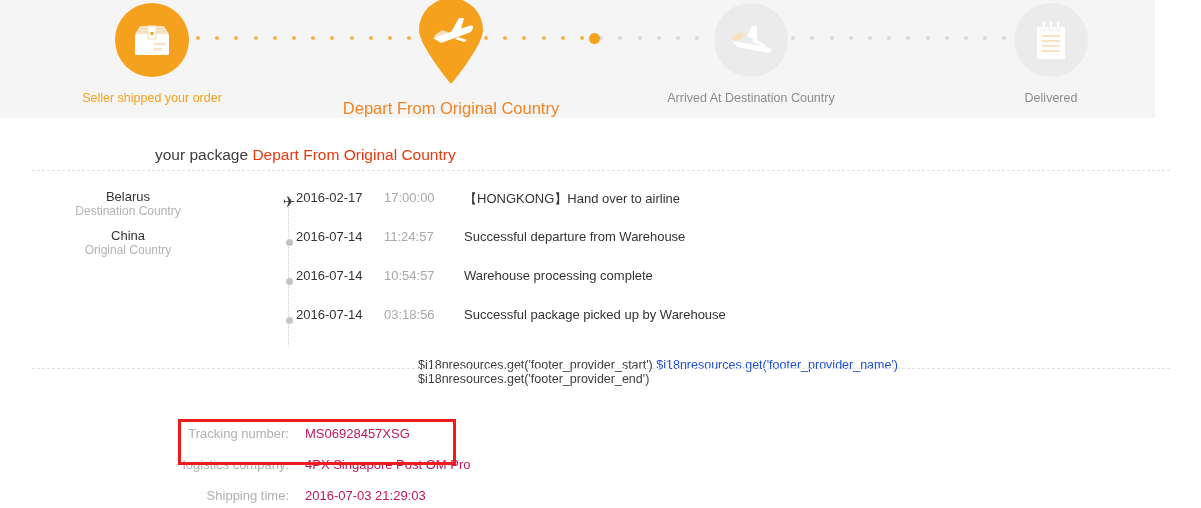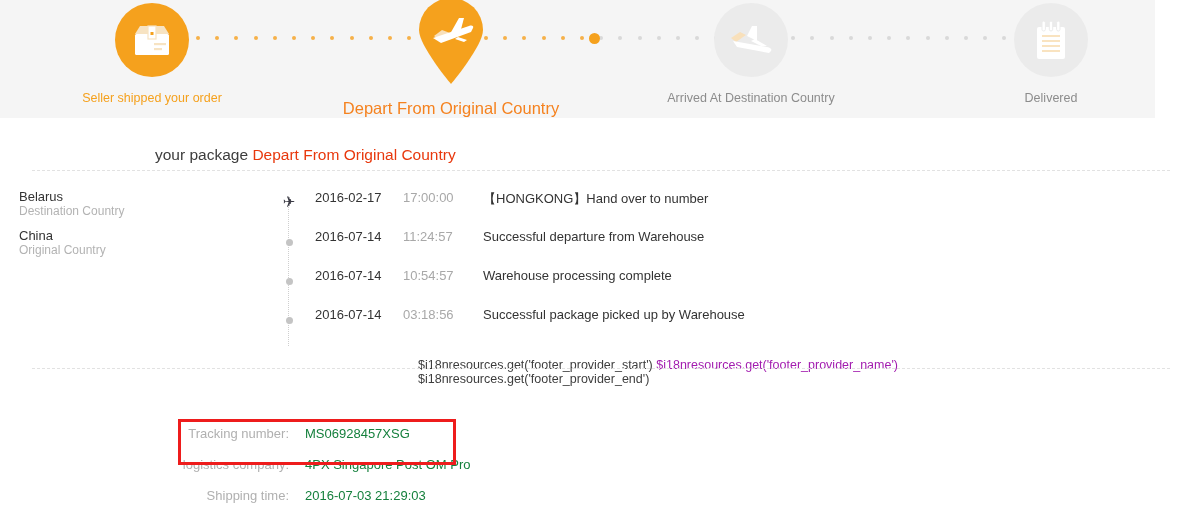--- a/index.html
+++ b/index.html
@@ -105,24 +105,23 @@
     border-left: 1px dotted #cfcfcf;
   }
   .tl-row {
     position: relative;
     height: 39px;
     display: flex;
     align-items: flex-start;
   }
   .tl-country {
     width: 266px;
-    text-align: left;
+    text-align: center;
     padding-right: 10px;
     line-height: 1.15;
-    margin-left: 19px;
   }
   .tl-country .cname { font-size: 13px; color: #333; display: block; }
   .tl-country .csub  { font-size: 12px; color: #b3b3b3; display: block; }
 
   .tl-marker {
     position: absolute;
     left: 282px; top: 3px;
     width: 14px; text-align: center;
   }
   .dot-marker {
@@ -144,42 +143,42 @@
   }
   .tl-desc {
     font-size: 13px; color: #333;
   }
 
   .footer-note {
     padding: 12px 0 0 418px;
     font-size: 12.5px;
     color: #3d3d3d;
   }
-  .footer-note .lnk { color: #a21caf; }
+  .footer-note .lnk { color: #1d4ed8; }
 
   
   #details {
     position: relative;
     margin-top: 32px;
   }
   .detail-row {
     display: flex;
     height: 31px;
     align-items: flex-start;
   }
   .detail-label {
     width: 305px;
     text-align: right;
     padding-right: 16px;
     font-size: 13px;
     color: #b0b0b0;
   }
   .detail-value {
     font-size: 13px;
-    color: #15803d;
+    color: #be185d;
   }
   #highlight-box {
     position: absolute;
     left: 178px; top: -7px;
     width: 278px; height: 46px;
     border: 3px solid #ee1c1c;
     pointer-events: none;
   }
 </style>
 </head>
@@ -313,21 +312,21 @@
     <div class="tl-row">
       <div class="tl-country">
         <span class="cname">Belarus</span>
         <span class="csub">Destination Country</span>
       </div>
       <div class="tl-marker">
         <span class="plane-marker">✈</span>
       </div>
       <div class="tl-date">2016-02-17</div>
       <div class="tl-time">17:00:00</div>
-      <div class="tl-desc">【HONGKONG】Hand over to number</div>
+      <div class="tl-desc">【HONGKONG】Hand over to airline</div>
     </div>
 
     <div class="tl-row">
       <div class="tl-country">
         <span class="cname">China</span>
         <span class="csub">Original Country</span>
       </div>
       <div class="tl-marker">
         <span class="dot-marker"></span>
       </div>

